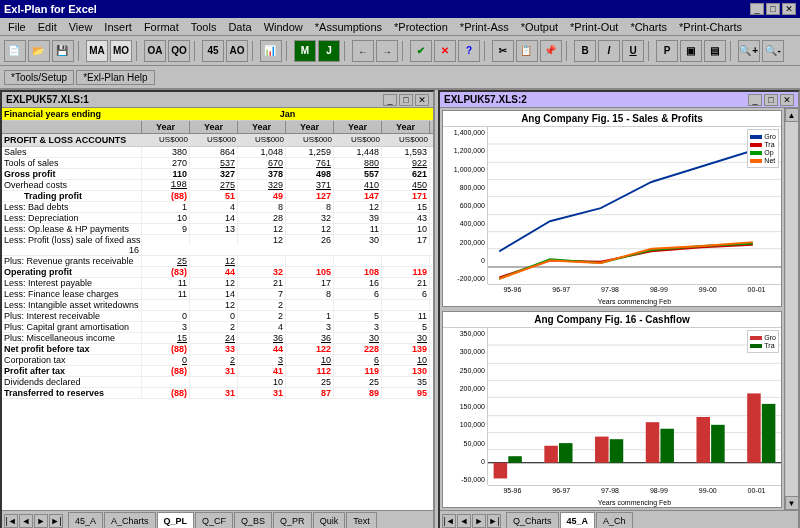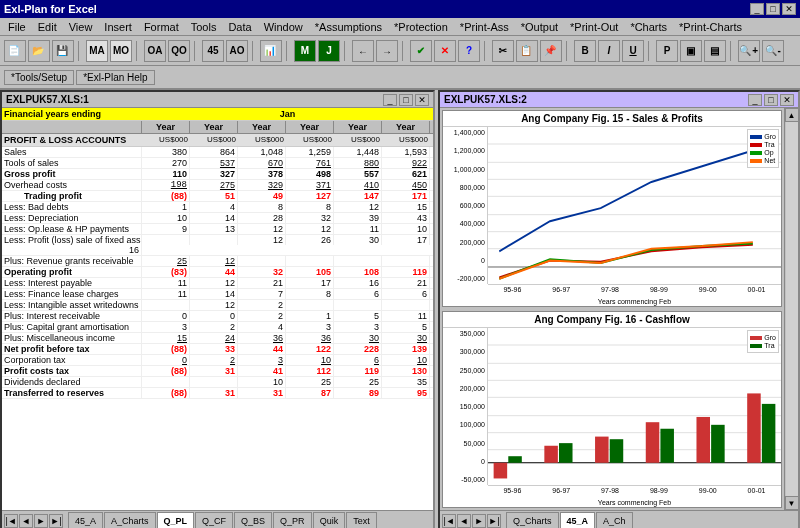--- a/index.html
+++ b/index.html
@@ -588,21 +588,21 @@
           <div class="ss-row">
             <div class="ss-cell label">Corporation tax</div>
             <div class="ss-cell" style="text-decoration: underline;">0</div>
             <div class="ss-cell" style="text-decoration: underline;">2</div>
             <div class="ss-cell" style="text-decoration: underline;">3</div>
             <div class="ss-cell" style="text-decoration: underline;">10</div>
             <div class="ss-cell" style="text-decoration: underline;">6</div>
             <div class="ss-cell" style="text-decoration: underline;">10</div>
           </div>
           <div class="ss-row">
-            <div class="ss-cell label" style="font-weight: bold;">Profit costs tax</div>
+            <div class="ss-cell label" style="font-weight: bold;">Profit after tax</div>
             <div class="ss-cell" style="font-weight: bold; color: red;">(88)</div>
             <div class="ss-cell" style="font-weight: bold; color: red;">31</div>
             <div class="ss-cell" style="font-weight: bold; color: red;">41</div>
             <div class="ss-cell" style="font-weight: bold; color: red;">112</div>
             <div class="ss-cell" style="font-weight: bold; color: red;">119</div>
             <div class="ss-cell" style="font-weight: bold; color: red;">130</div>
           </div>
           <div class="ss-row">
             <div class="ss-cell label">Dividends declared</div>
             <div class="ss-cell"></div>

